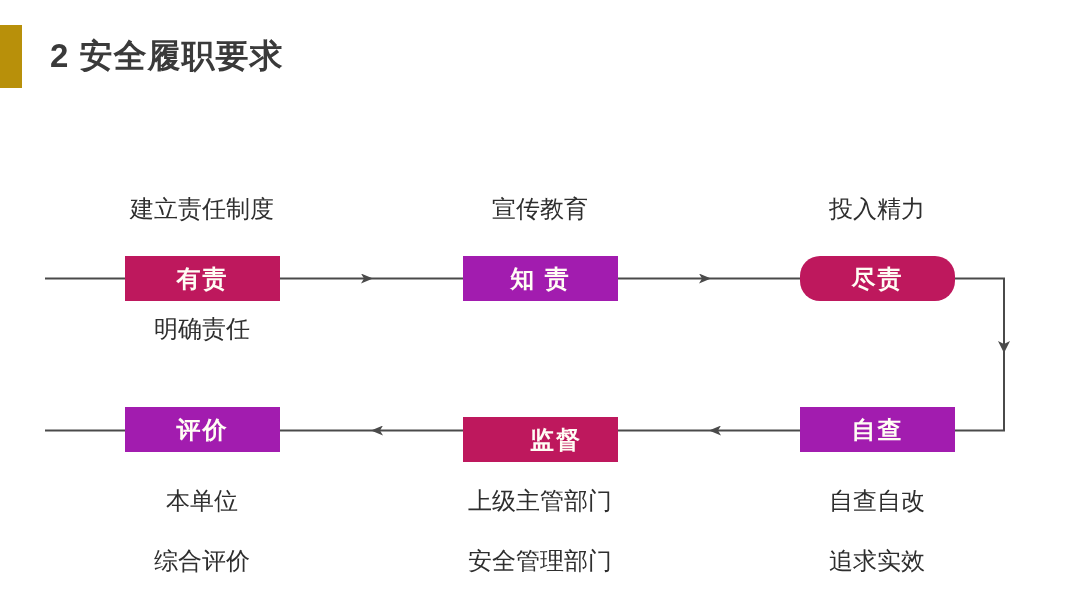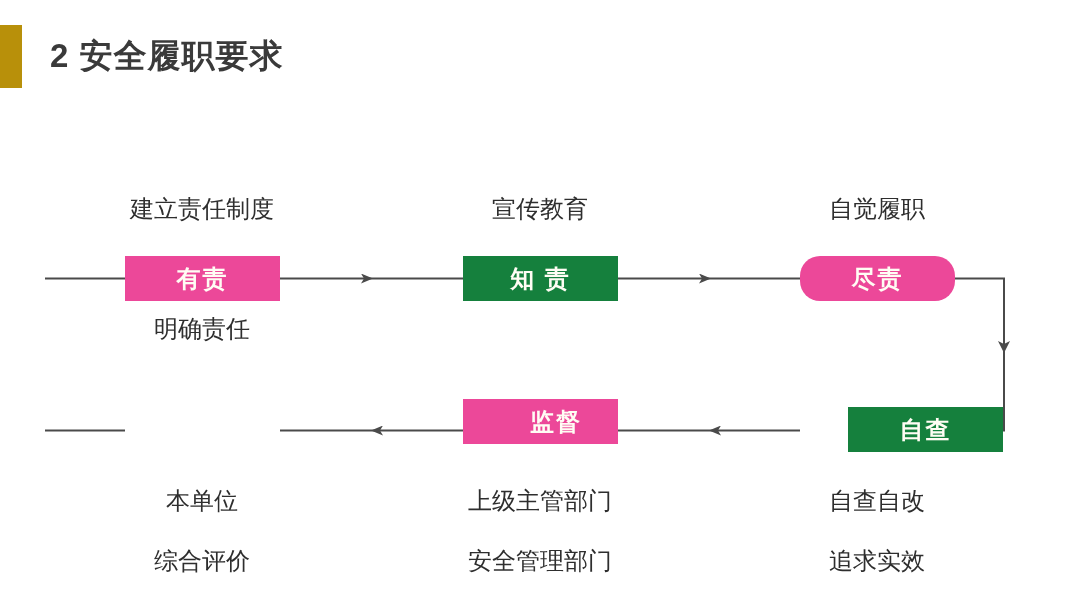--- a/index.html
+++ b/index.html
@@ -62,43 +62,43 @@
     justify-content: center;
     box-sizing: border-box;
   }
   .flow-node .node-label {
     font-size: 24px;
     font-weight: bold;
     color: #fffdf4;
     letter-spacing: 2px;
     line-height: 1;
   }
-  .node-gold { background: #ec4899; }
-  .node-dark { background: #15803d; }
+  .node-gold { background: #be185d; }
+  .node-dark { background: #a21caf; }
 
   
   .node-caption {
     position: absolute;
     width: 260px;
     text-align: center;
     font-size: 24px;
     line-height: 30px;
     color: #2e2e2e;
     white-space: pre-line;
   }
   .node-caption .caption-line { display: block; }
 
   
   #node-youze      { left: 125px; top: 256px; }
   #node-zhize      { left: 463px; top: 256px; }
   #node-jinze      { left: 800px; top: 256px; border-radius: 20px; }
   
   #node-pingjia    { left: 125px; top: 407px; }
-  #node-jiandu     { left: 463px; top: 399px; padding-left: 31px; }
-  #node-zicha      { left: 800px; top: 407px; margin-left: 48px; }
+  #node-jiandu     { left: 463px; top: 417px; padding-left: 31px; }
+  #node-zicha      { left: 800px; top: 407px; }
 
   
   #caption-youze   { left: 72px;  top: 164px; }
   #caption-zhize   { left: 410px; top: 164px; }
   #caption-jinze   { left: 747px; top: 164px; }
   
   #caption-pingjia { left: 72px;  top: 456px; }
   #caption-jiandu  { left: 410px; top: 456px; }
   #caption-zicha   { left: 747px; top: 456px; }
 </style>
@@ -146,21 +146,20 @@
   <div class="node-caption" id="caption-youze">
     <span class="caption-line">建立责任制度</span>
     <span class="caption-line">细化职责</span>
     <span class="caption-line">明确责任</span>
   </div>
   <div class="node-caption" id="caption-zhize">
     <span class="caption-line">宣传教育</span>
     <span class="caption-line">培训</span>
   </div>
   <div class="node-caption" id="caption-jinze">
-    <span class="caption-line">自觉履职</span>
     <span class="caption-line">投入精力</span>
   </div>
 
   <div class="node-caption" id="caption-pingjia">
     <span class="caption-line">本单位</span>
     <span class="caption-line">综合评价</span>
     <span class="caption-line">主管部门评价</span>
   </div>
   <div class="node-caption" id="caption-jiandu">
     <span class="caption-line">上级主管部门</span>
@@ -176,20 +175,23 @@
   <div class="flow-node node-gold" id="node-youze">
     <span class="node-label">有责</span>
   </div>
   <div class="flow-node node-dark" id="node-zhize">
     <span class="node-label">知 责</span>
   </div>
   <div class="flow-node node-gold" id="node-jinze">
     <span class="node-label">尽责</span>
   </div>
 
+  <div class="flow-node node-dark" id="node-pingjia">
+    <span class="node-label">评价</span>
+  </div>
   <div class="flow-node node-gold" id="node-jiandu">
     <span class="node-label">监督</span>
   </div>
   <div class="flow-node node-dark" id="node-zicha">
     <span class="node-label">自查</span>
   </div>
 
 </div>
 
 </body></html>

